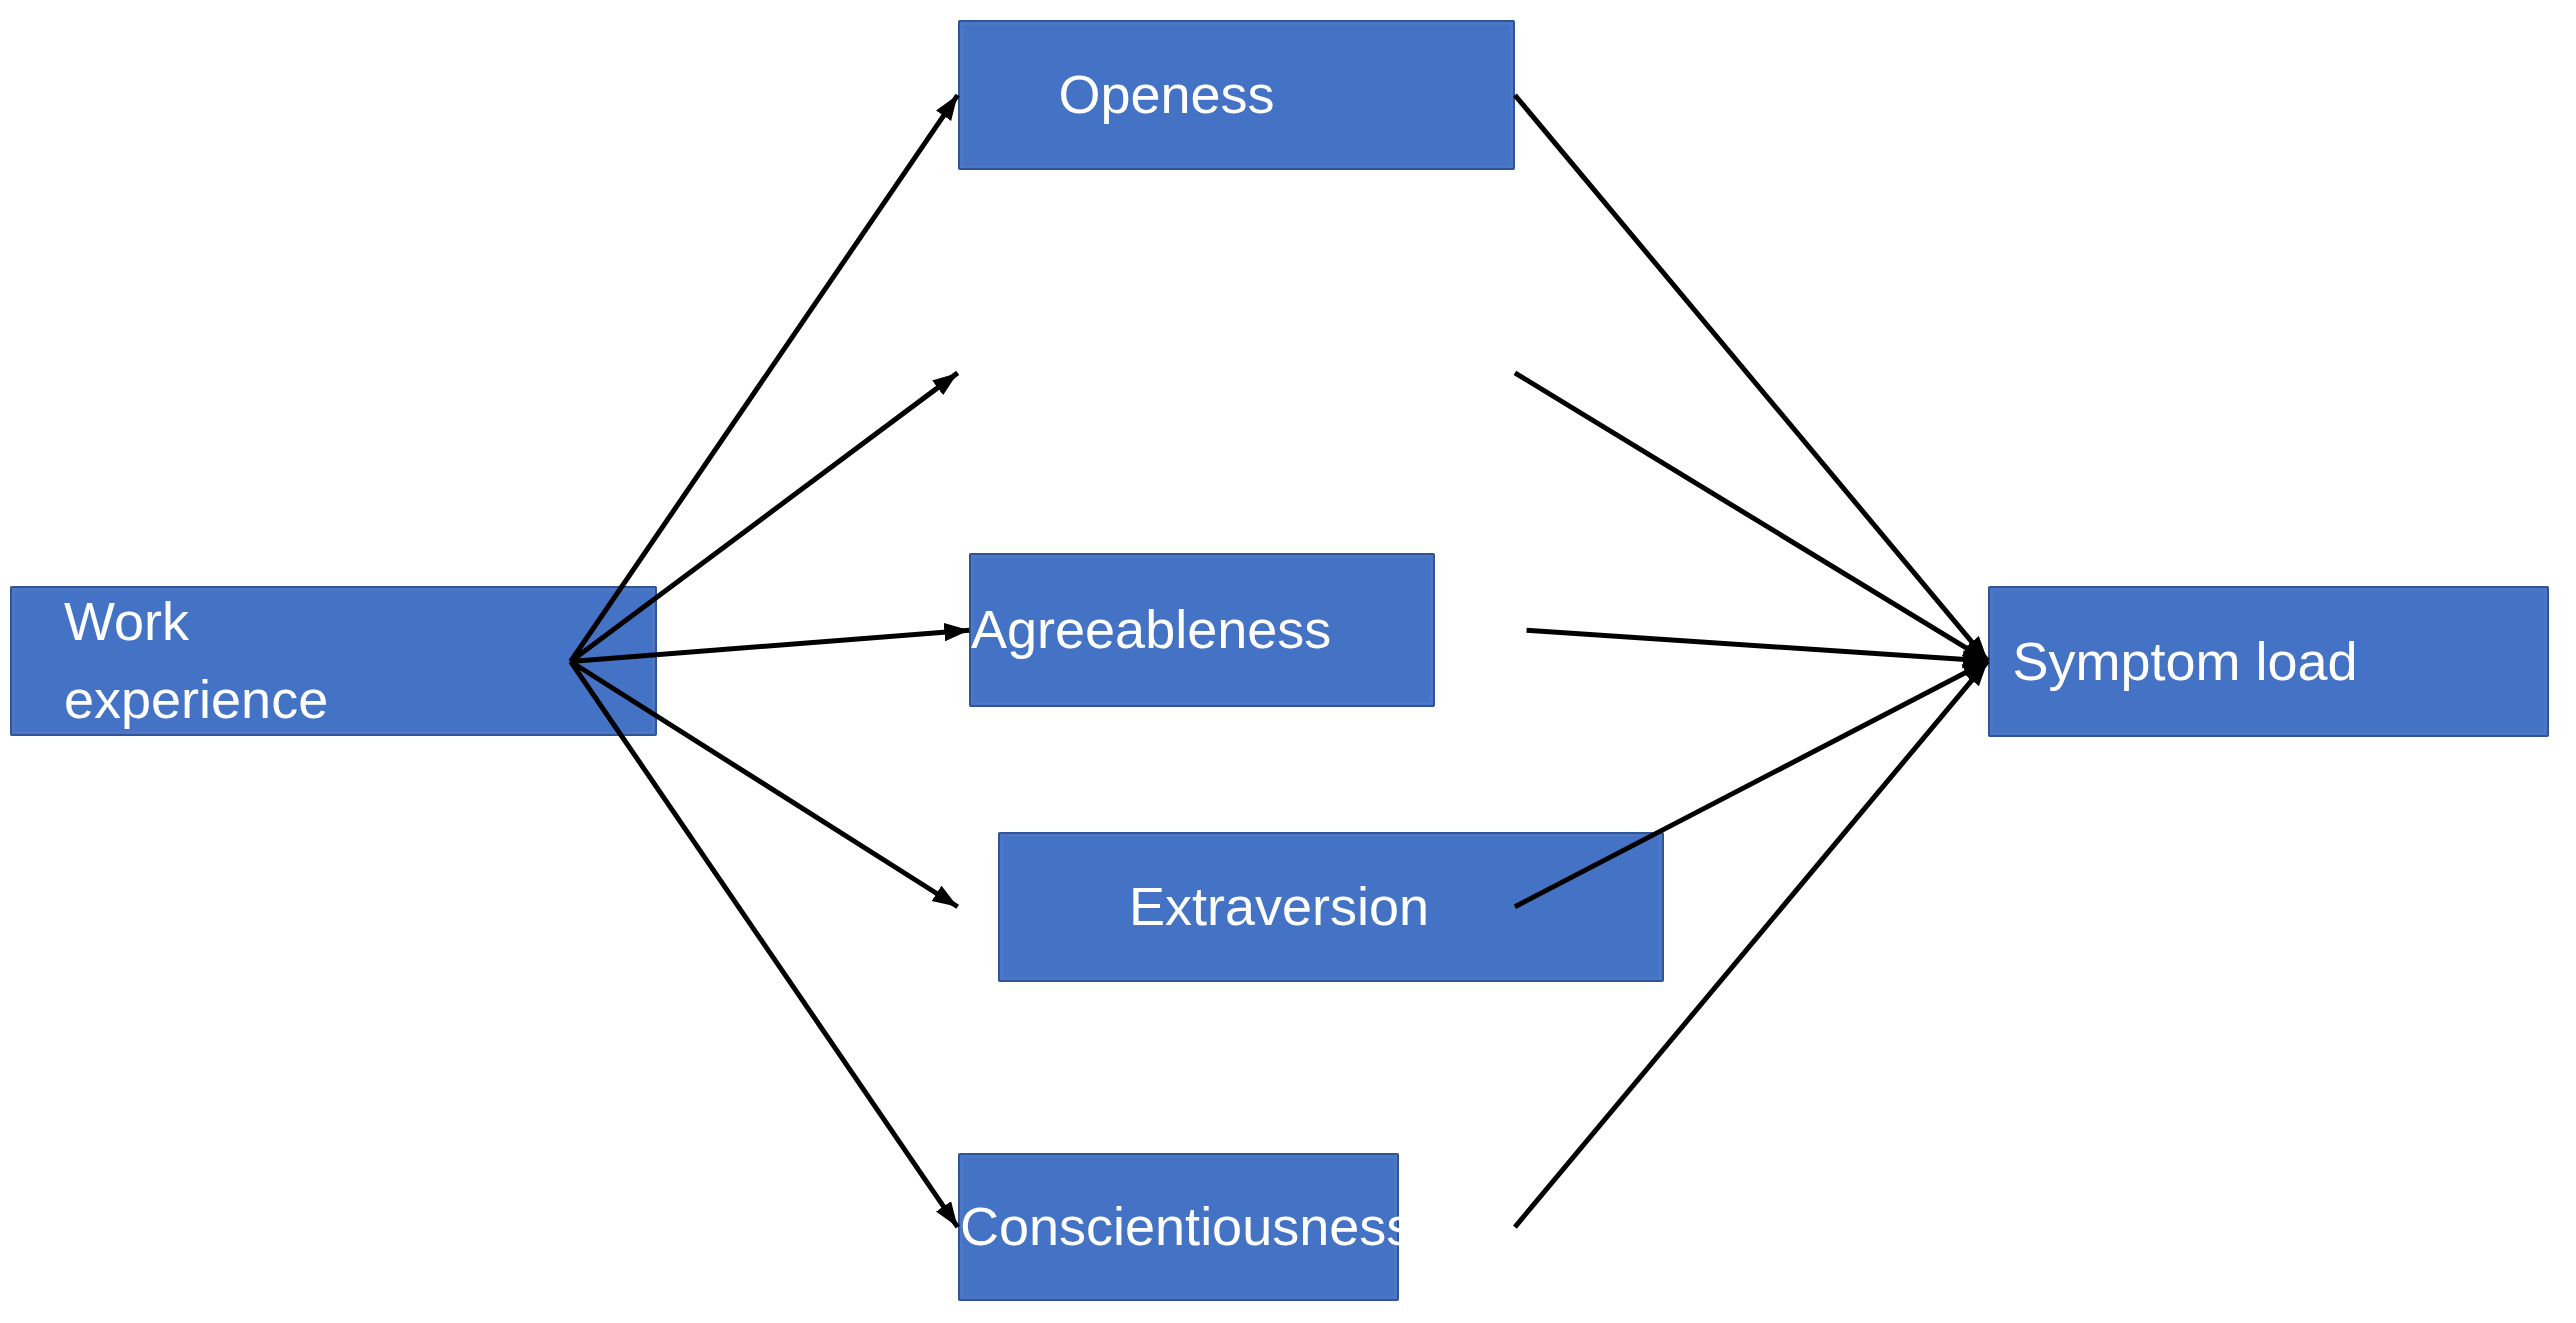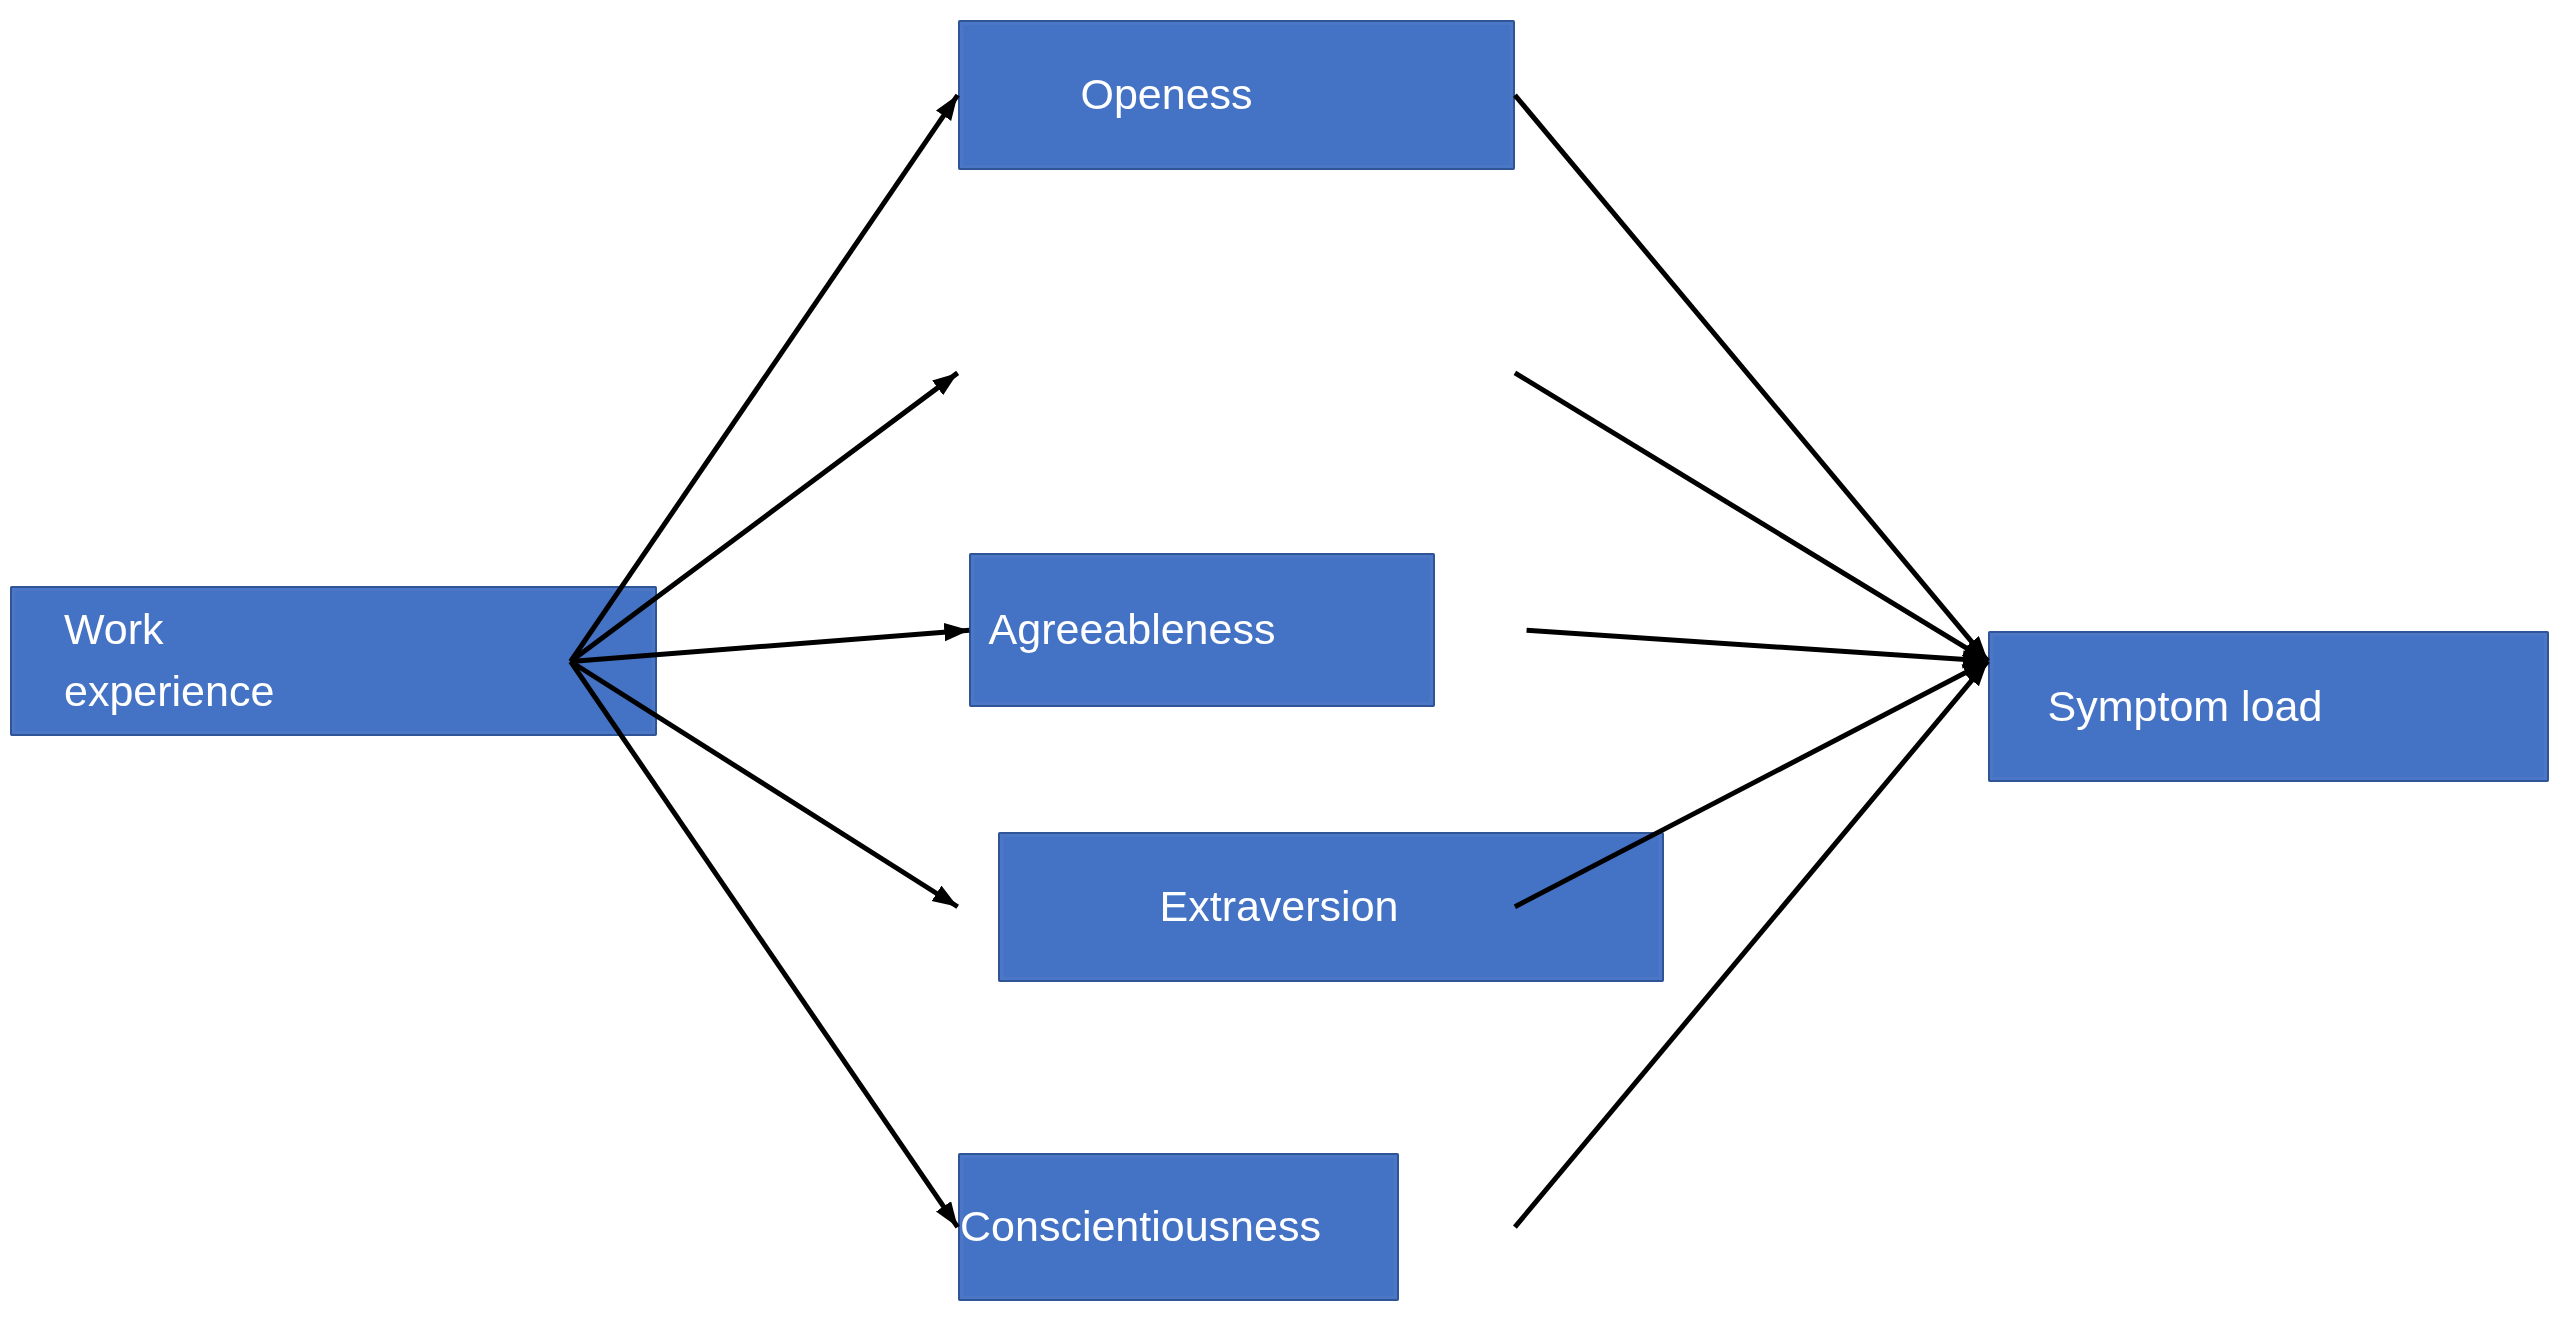--- a/index.html
+++ b/index.html
@@ -35,33 +35,33 @@
     border: 2.5px solid var(--node-border, #2f5597);
     border-radius: 1.7px;
     display: flex;
     align-items: center;
     z-index: 1;
     box-shadow: inset 0 0 0 3.3px rgba(255,255,255,0.04);
   }
   .node .label {
     width: 100%;
     color: var(--node-text, #ffffff);
-    font-size: 43px;
+    font-size: 54px;
     line-height: 1.44;
     text-align: center;
     white-space: pre-line;
   }
   
   #node-work-experience      { left: 10px;   top: 586px;  width: 647px; height: 150px; }
   #node-openness             { left: 958px; top: 20px;   width: 557px; height: 150px; }
   #node-neuroticism          { left: 958px; top: 299px;  width: 557px; height: 148px; }
   #node-agreeableness        { left: 969px; top: 553px;  width: 466px; height: 154px; }
   #node-extraversion         { left: 998px; top: 832px;  width: 666px; height: 150px; padding-left: 36px; }
   #node-conscientiousness    { left: 958px; top: 1153px; width: 441px; height: 148px; }
-  #node-symptom-load         { left: 1988px; top: 586px;  width: 561px; height: 151px; margin-top: 45px; }
+  #node-symptom-load         { left: 1988px; top: 586px;  width: 561px; height: 151px; }
 
   #node-work-experience .label {
     text-align: left;
     padding-left: 52px;
   }
   .shift-left .label {
     padding-right: 140px;
   }
   #node-symptom-load .label {
     padding-right: 167px;

